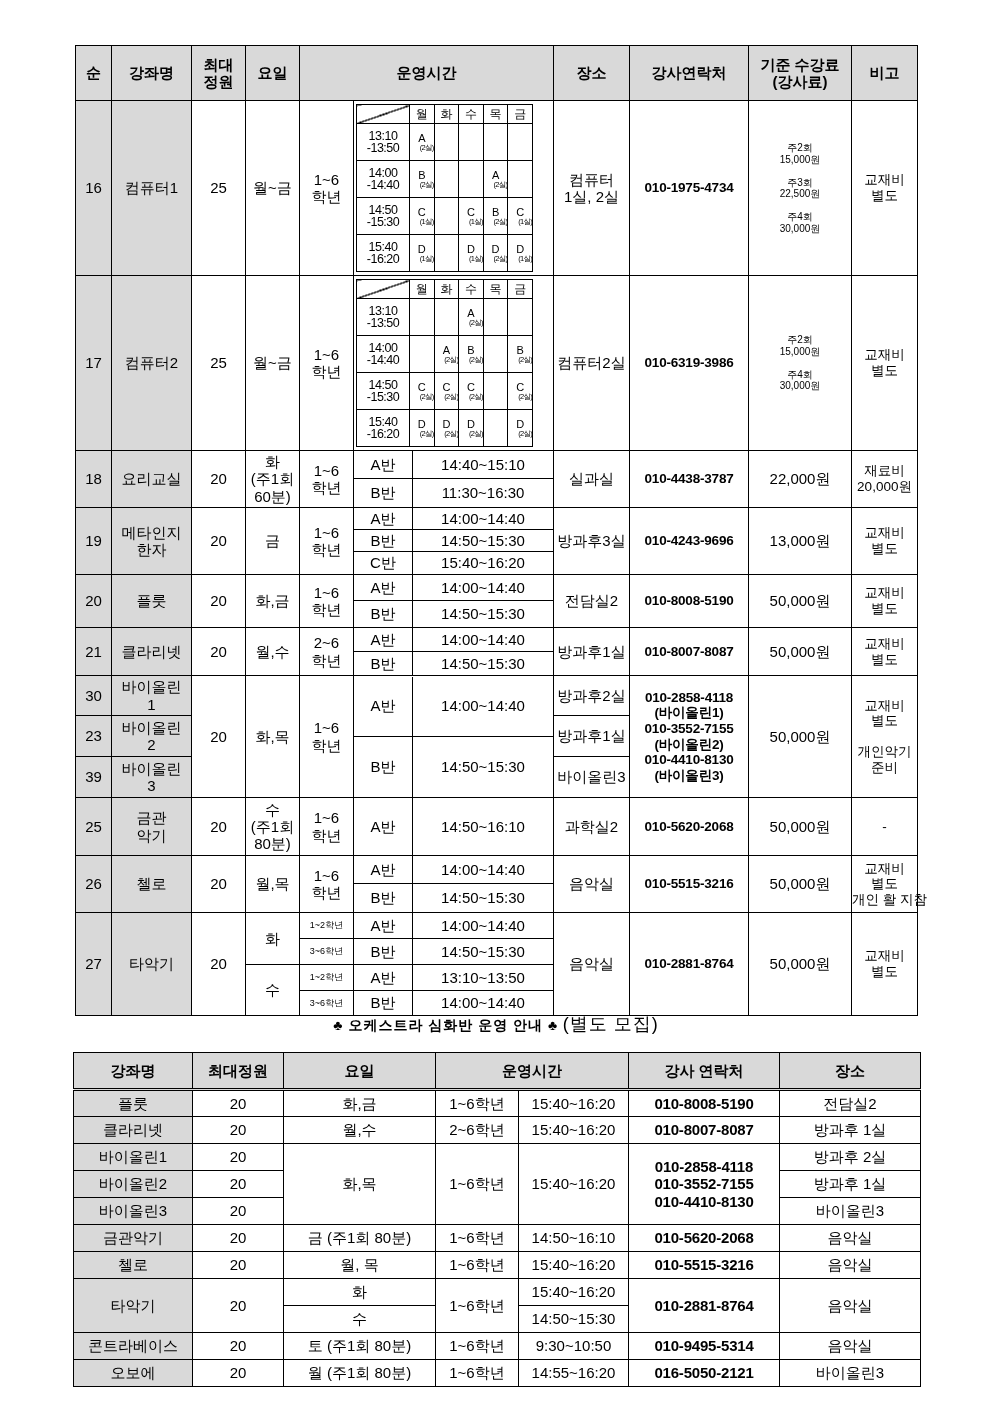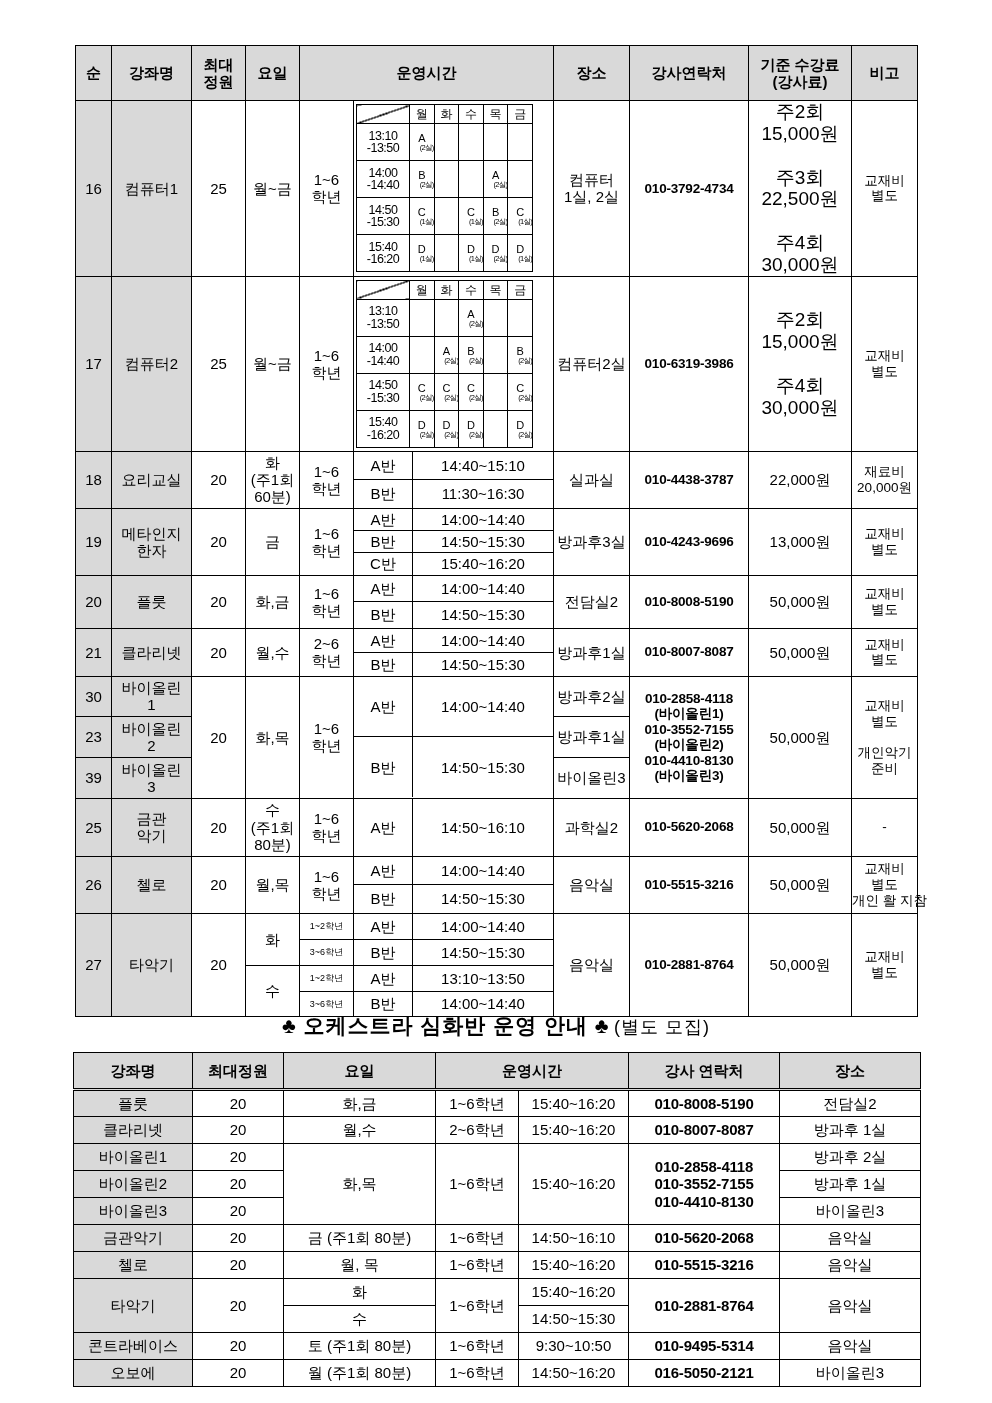--- a/index.html
+++ b/index.html
@@ -11,21 +11,21 @@
   td{
     border:1px solid #000;text-align:center;vertical-align:middle;
     padding:0;font-size:15px;line-height:1.15;overflow:visible;
   }
   .g{background:#d9d9d9;}
   .b{font-weight:bold;}
   .pre{white-space:pre;}
   .ph{font-weight:bold;font-size:13.5px;letter-spacing:-0.2px;}
   .sm{font-size:9px;}
   .note{font-size:13.5px;}
-  .fee{font-size:19px;}
+  .fee{font-size:10px;}
 
   #main-table{position:absolute;left:75px;top:45px;width:842px;}
   #orch-table{position:absolute;left:73px;top:1052px;width:847px;}
   #orch-table td{font-size:15px;}
   #orch-table tr.hdr td{border-bottom:3px double #000;}
 
   
   .sgrid{border-collapse:collapse;table-layout:fixed;margin:3px auto 3px 2px;width:177px;}
   .sgrid td{border:1px solid #000;padding:0;line-height:1;}
   .sgrid .tcol{width:52px;font-size:12.5px;white-space:pre;letter-spacing:-0.5px;}
@@ -36,21 +36,21 @@
   .diag{background-image:linear-gradient(to bottom right,transparent 48%,#000 48%,#000 52%,transparent 52%);}
 
   
   .absplit{display:grid;grid-template-columns:59px 1fr;grid-template-rows:1fr 1fr;height:120px;}
   .absplit>div{display:flex;align-items:center;justify-content:center;}
   .ab-a{border-right:1px solid #000;border-bottom:1px solid #000;}
   .ab-at{border-bottom:1px solid #000;}
   .ab-b{border-right:1px solid #000;}
 
   #page-title{position:absolute;top:1012px;left:0;width:100%;text-align:center;}
-  #page-title .t1{font-weight:bold;font-size:21px;letter-spacing:1px;}
+  #page-title .t1{font-weight:bold;font-size:14px;letter-spacing:1px;}
   #page-title .t2{font-size:18px;letter-spacing:1px;}
 </style>
 </head>
 <body>
 
 <table id="main-table">
 <colgroup>
 <col style="width:36px">
       <col style="width:80px">
       <col style="width:54px">
@@ -191,21 +191,21 @@
         <td class="gc">
                   <span class="gl">D</span>
                   <span class="gr">(1실)</span>
                 </td>
       </tr>
     </tbody>
           </table>
   </td>
   <td class="pre">컴퓨터
 1실, 2실</td>
-  <td class="ph">010-3792-4734</td>
+  <td class="ph">010-1975-4734</td>
   <td class="pre fee">주2회
 15,000원
 
 주3회
 22,500원
 
 주4회
 30,000원</td>
   <td class="pre note">교재비
 별도</td>
@@ -651,18 +651,18 @@
   <td>9:30~10:50</td>
   <td class="ph">010-9495-5314</td>
   <td>음악실</td>
 </tr>
 
 <tr style="height:27px">
   <td class="g">오보에</td>
   <td>20</td>
   <td>월 (주1회 80분)</td>
   <td>1~6학년</td>
-  <td>14:50~16:20</td>
+  <td>14:55~16:20</td>
   <td class="ph">016-5050-2121</td>
   <td>바이올린3</td>
 </tr>
 </tbody>
   </table>
 
 </body></html>

